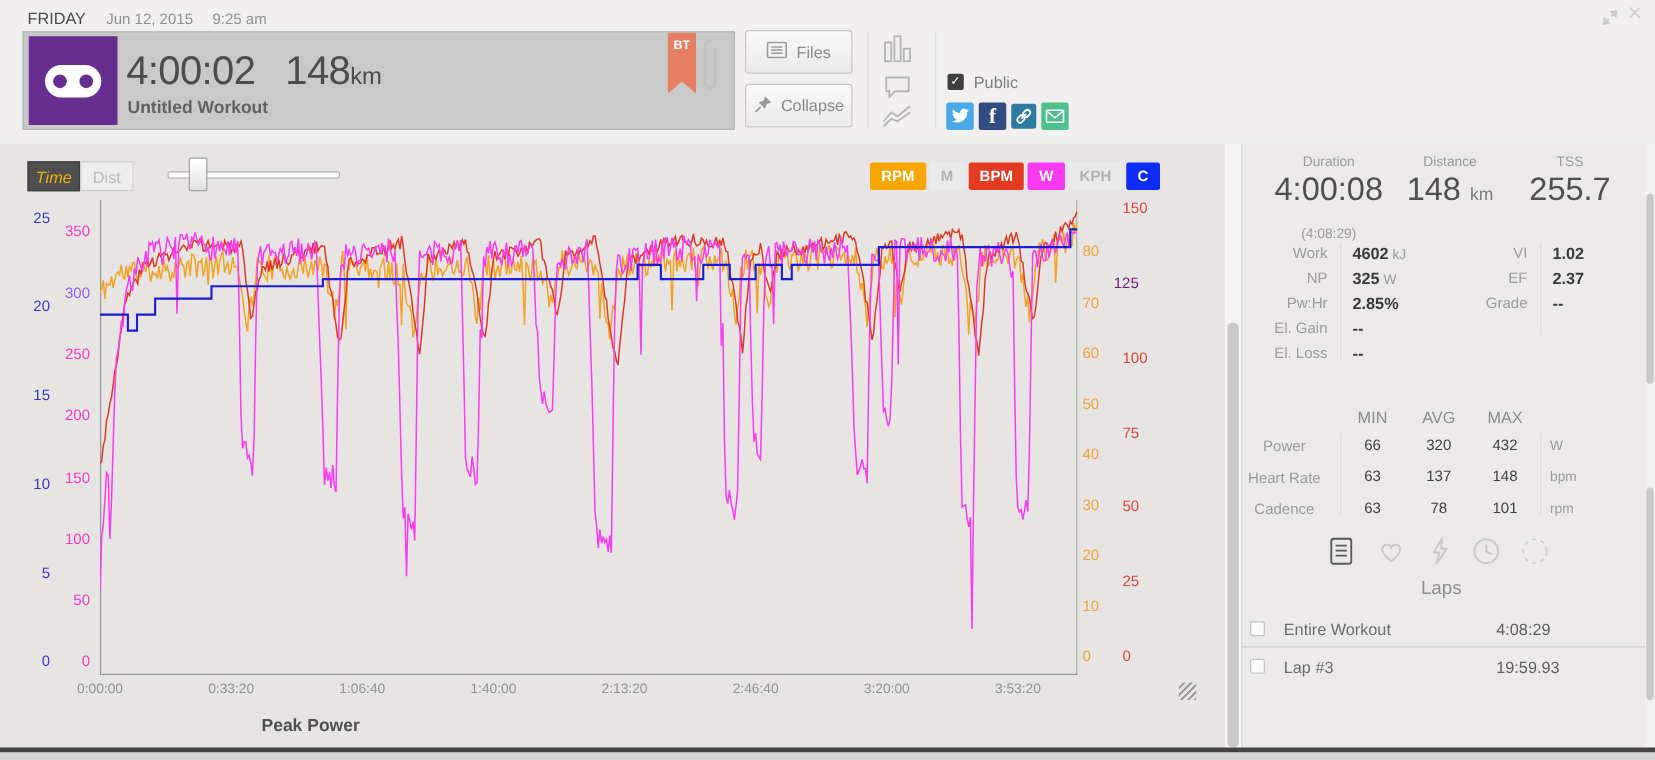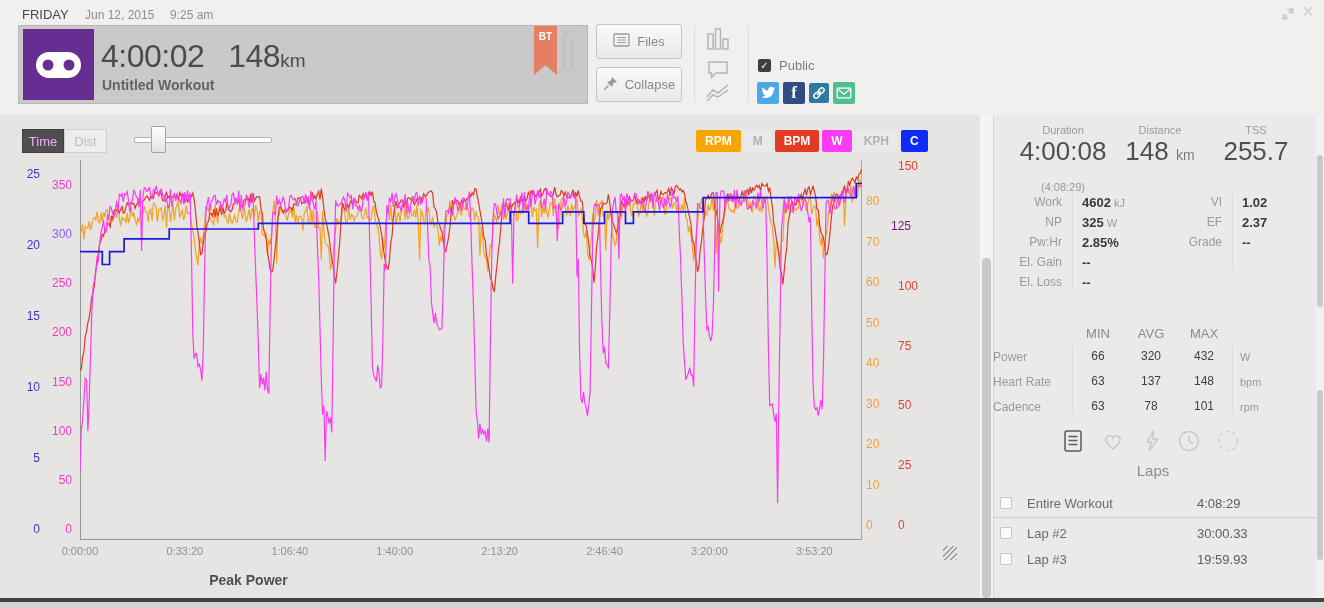--- a/index.html
+++ b/index.html
@@ -27,21 +27,21 @@
           display:flex; align-items:center; justify-content:center; gap:7px; cursor:pointer; }
   .vsep { width:1px; background:#dcdcdc; }
   .chk { width:13px; height:13px; background:#3f3f3f; border-radius:2px; color:#fff;
          font-size:10px; line-height:13px; text-align:center; }
   .chk-label { font-size:13px; color:#7d7d7d; margin-left:8px; }
   .soc { width:22px; height:22px; border-radius:2px; display:flex; align-items:center; justify-content:center; }
 
   
   .chart-bg { background:#e7e5e3; }
   .modebtn { height:24px; font-size:13px; display:inline-flex; align-items:center; justify-content:center; }
-  .mode-on { background:#4f4f4f; color:#f0abfc; width:42px; border:1px solid #3f3f3f; }
+  .mode-on { background:#4f4f4f; color:#eab308; width:42px; border:1px solid #3f3f3f;font-style:italic; }
   .mode-off { background:#ededed; color:#bdbdbd; width:43px; border:1px solid #cfcfcf; }
   .slider-track { background:#fdfdfd; border:1px solid #b4b4b4; border-radius:2px; }
   .slider-handle { background:linear-gradient(#ffffff,#e3e3e3); border:1px solid #a3a3a3; border-radius:2px; }
   .legend-btn { height:22px; padding:0 9px; border-radius:2px; font-size:12px; font-weight:bold;
                 display:inline-flex; align-items:center; justify-content:center; }
   .axis-tick { position:absolute; font-size:12px; line-height:15px; }
   .x-tick { position:absolute; font-size:11px; color:#909090; text-align:center; width:60px; }
   .peak-label { font-size:14px; font-weight:bold; color:#4f4f4f; text-align:center; }
   .rsz { background:repeating-linear-gradient(135deg, transparent 0 2.5px, #9d9d9d 2.5px 4px); }
 
@@ -50,21 +50,21 @@
   .sum-label { font-size:11px; color:#9a9a9a; text-align:center; }
   .sum-value { font-size:26px; color:#4f4f4f; text-align:center; white-space:nowrap; }
   .sum-sub { font-size:11px; color:#9a9a9a; text-align:center;margin-top:14px; }
   .sum-unit { font-size:14px; color:#7a7a7a; }
   .m-row { display:flex; height:20px; align-items:center; }
   .m-label { width:69px; text-align:right; font-size:12px; color:#9a9a9a; }
   .m-val { margin-left:20px; font-size:13px; font-weight:bold; color:#3a3a3a; white-space:nowrap; }
   .m-unit { font-size:11px; color:#9a9a9a; font-weight:normal; margin-left:3px; }
   .mam-h { position:absolute; font-size:13px; color:#8b8b8b; text-align:center; }
   .mam-cell { position:absolute; font-size:12px; color:#3f3f3f; text-align:center; }
-  .mam-lab { position:absolute; font-size:12px; color:#9a9a9a; text-align:left; }
+  .mam-lab { position:absolute; font-size:12px; color:#9a9a9a; text-align:center; }
   .mam-unit { position:absolute; font-size:11px; color:#9a9a9a; }
   .vline { position:absolute; background:#dcdcdc; width:1px; }
   .laps-title { font-size:15px; color:#8e8e8e; text-align:center; }
   .lap-row { display:flex; align-items:center; height:26px; position:relative; }
   .lap-chk { width:12px; height:12px; border:1px solid #c4c4c4; background:#fbfbfb; border-radius:2px; margin-left:7px; }
   .lap-name { font-size:13px; color:#6b6b6b; margin-left:15px; }
   .lap-time { position:absolute; left:204px; font-size:13px; color:#5e5e5e; }
   .scroll-track { background:#f4f4f4; }
   .scroll-thumb { background:#c9c9c9; border-radius:4px; }
   .winicon { color:#cecece; }
@@ -326,25 +326,20 @@
   </span>
 
   <div class="abs laps-title" style="left:1093px;top:462px;width:120px;">Laps</div>
   <div class="abs" id="lap-rows" style="left:993px;top:490px;width:323px;">
       <div class="lap-row">
         <span class="lap-chk"></span>
         <span class="lap-name">Entire Workout</span>
         <span class="lap-time">4:08:29</span>
       </div>
       <div style="height: 1px; background: rgb(207, 207, 207); margin: 1px 0px 2px;"></div>
-      <div class="lap-row">
-        <span class="lap-chk"></span>
-        <span class="lap-name">Lap #2</span>
-        <span class="lap-time">30:00.33</span>
-      </div>
       <div class="lap-row">
         <span class="lap-chk"></span>
         <span class="lap-name">Lap #3</span>
         <span class="lap-time">19:59.93</span>
       </div>
     </div>
 
   <div class="abs" style="left:1316px;top:115px;width:8px;height:483px;background:#f1f1f1;"></div>
   <div class="abs scroll-thumb" style="left:1317px;top:155px;width:6px;height:152px;"></div>
   <div class="abs scroll-thumb" style="left:1317px;top:390px;width:6px;height:170px;"></div>

